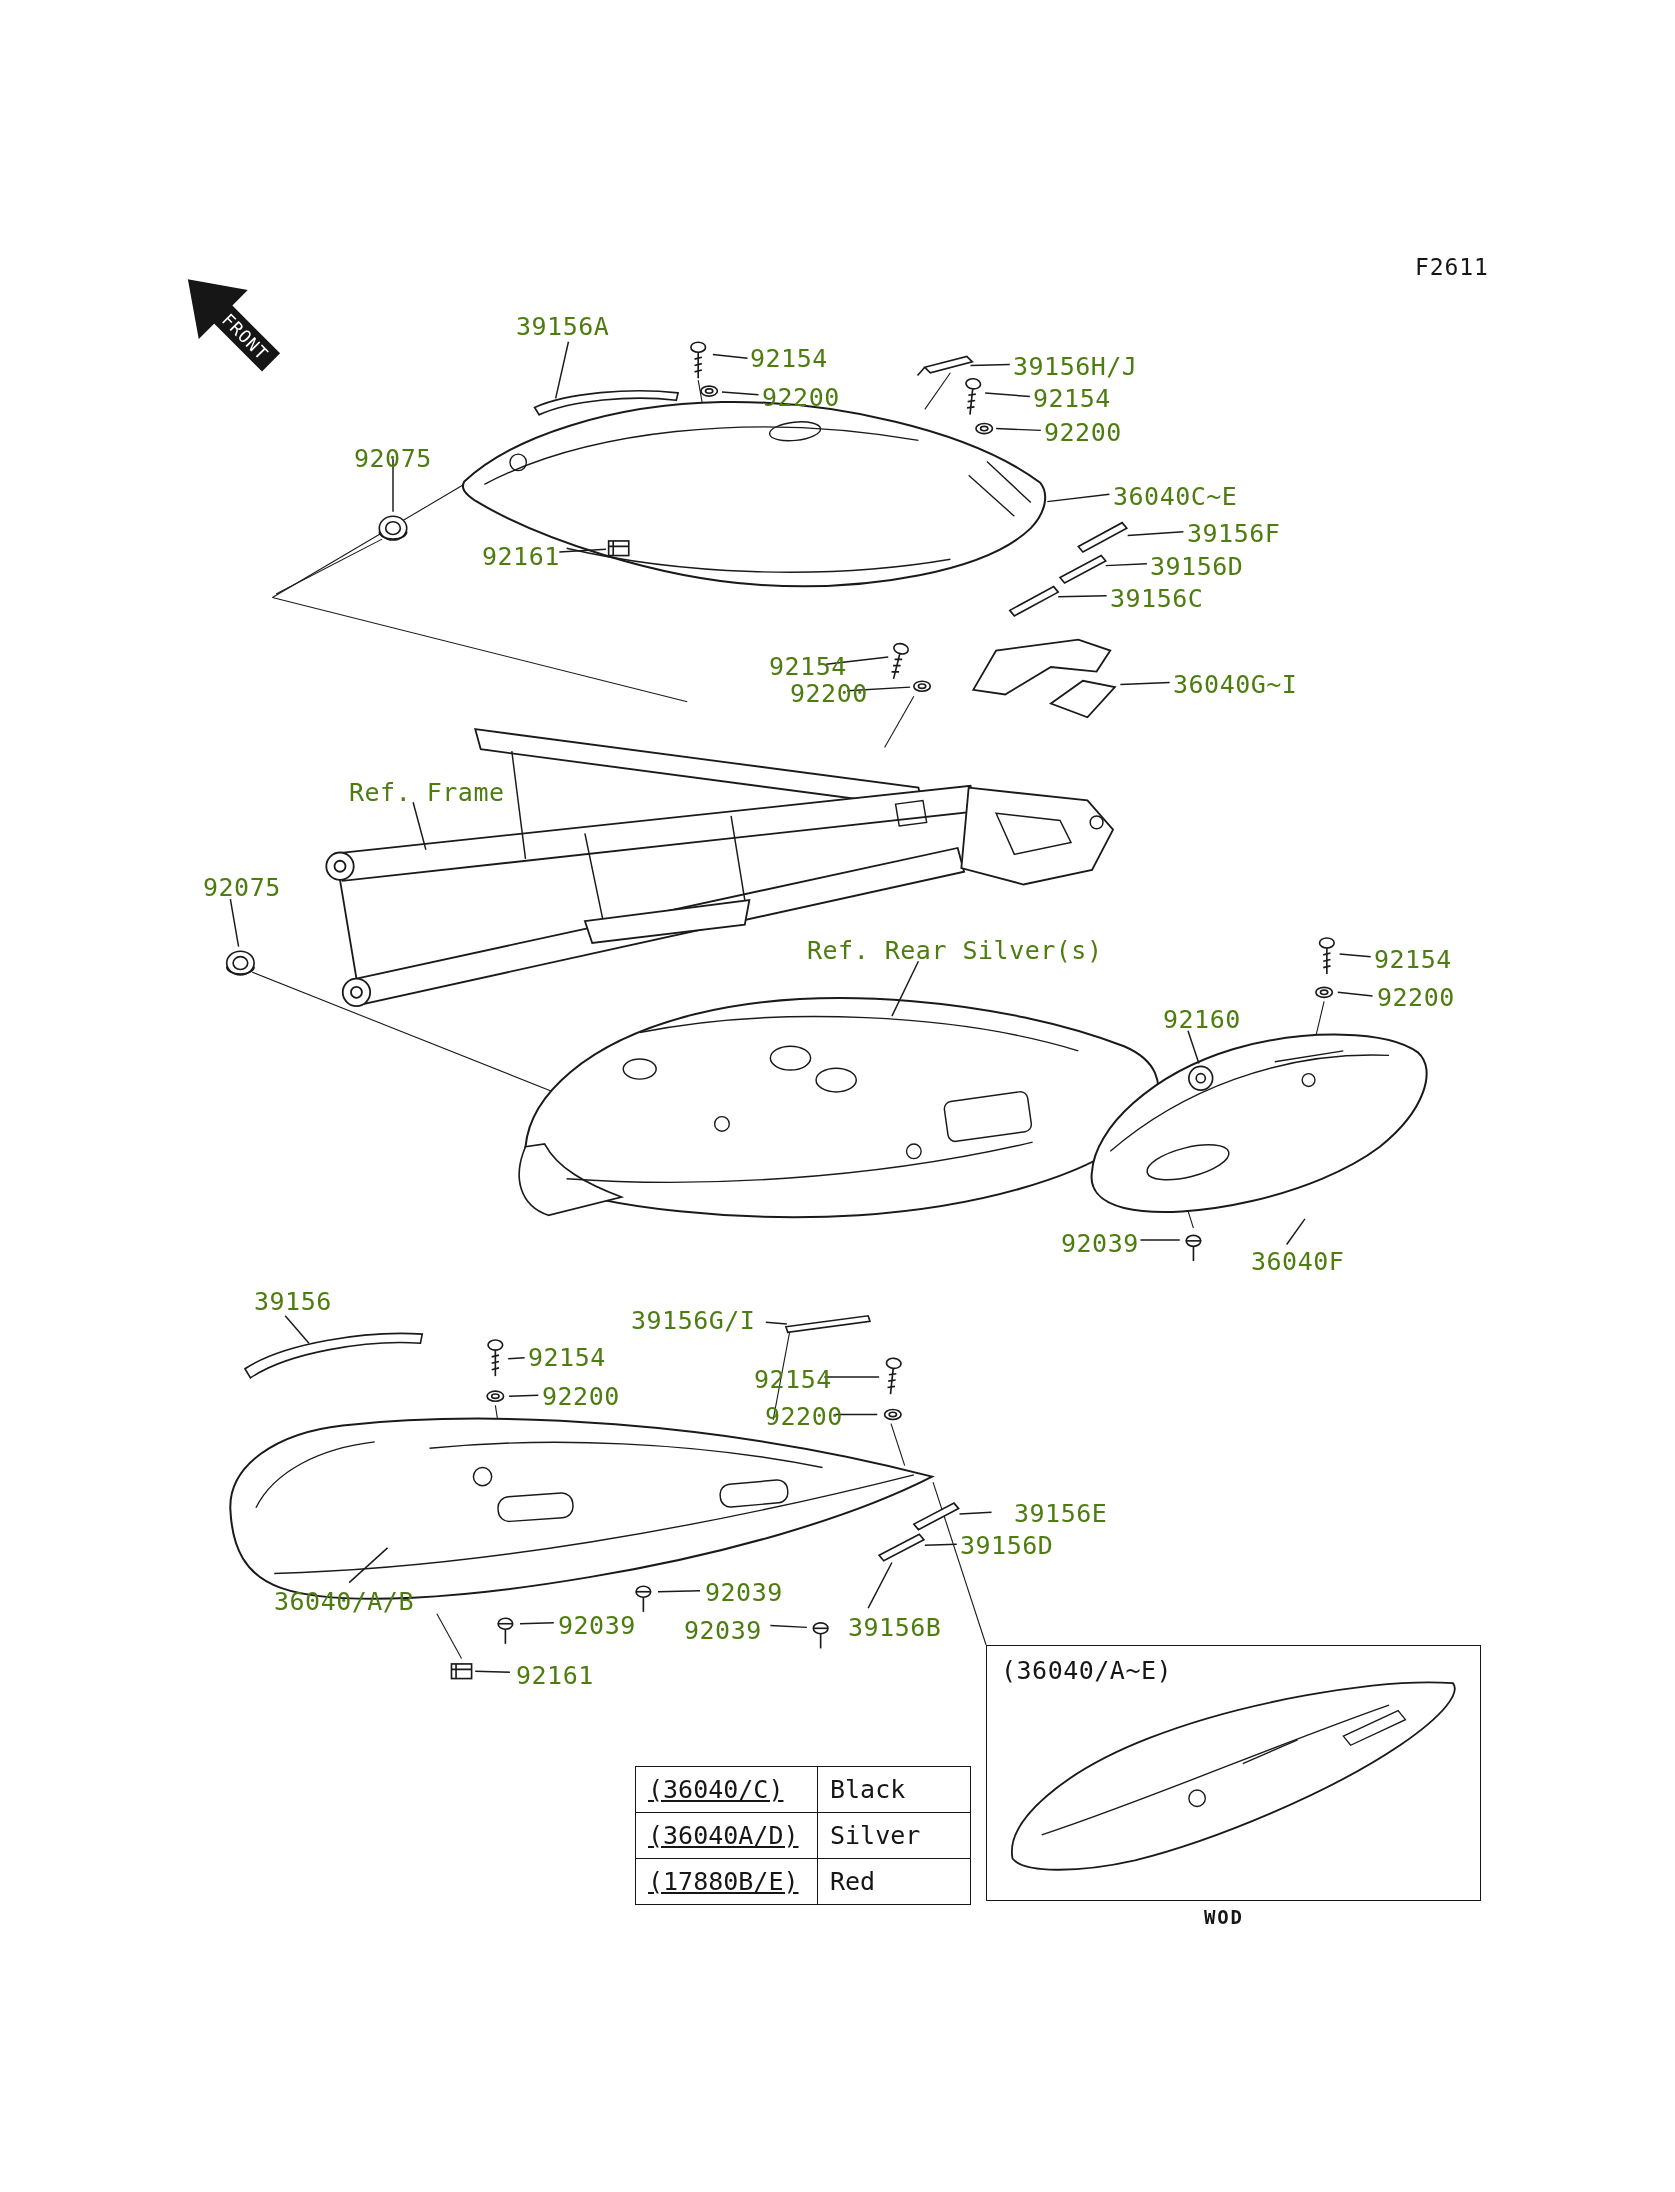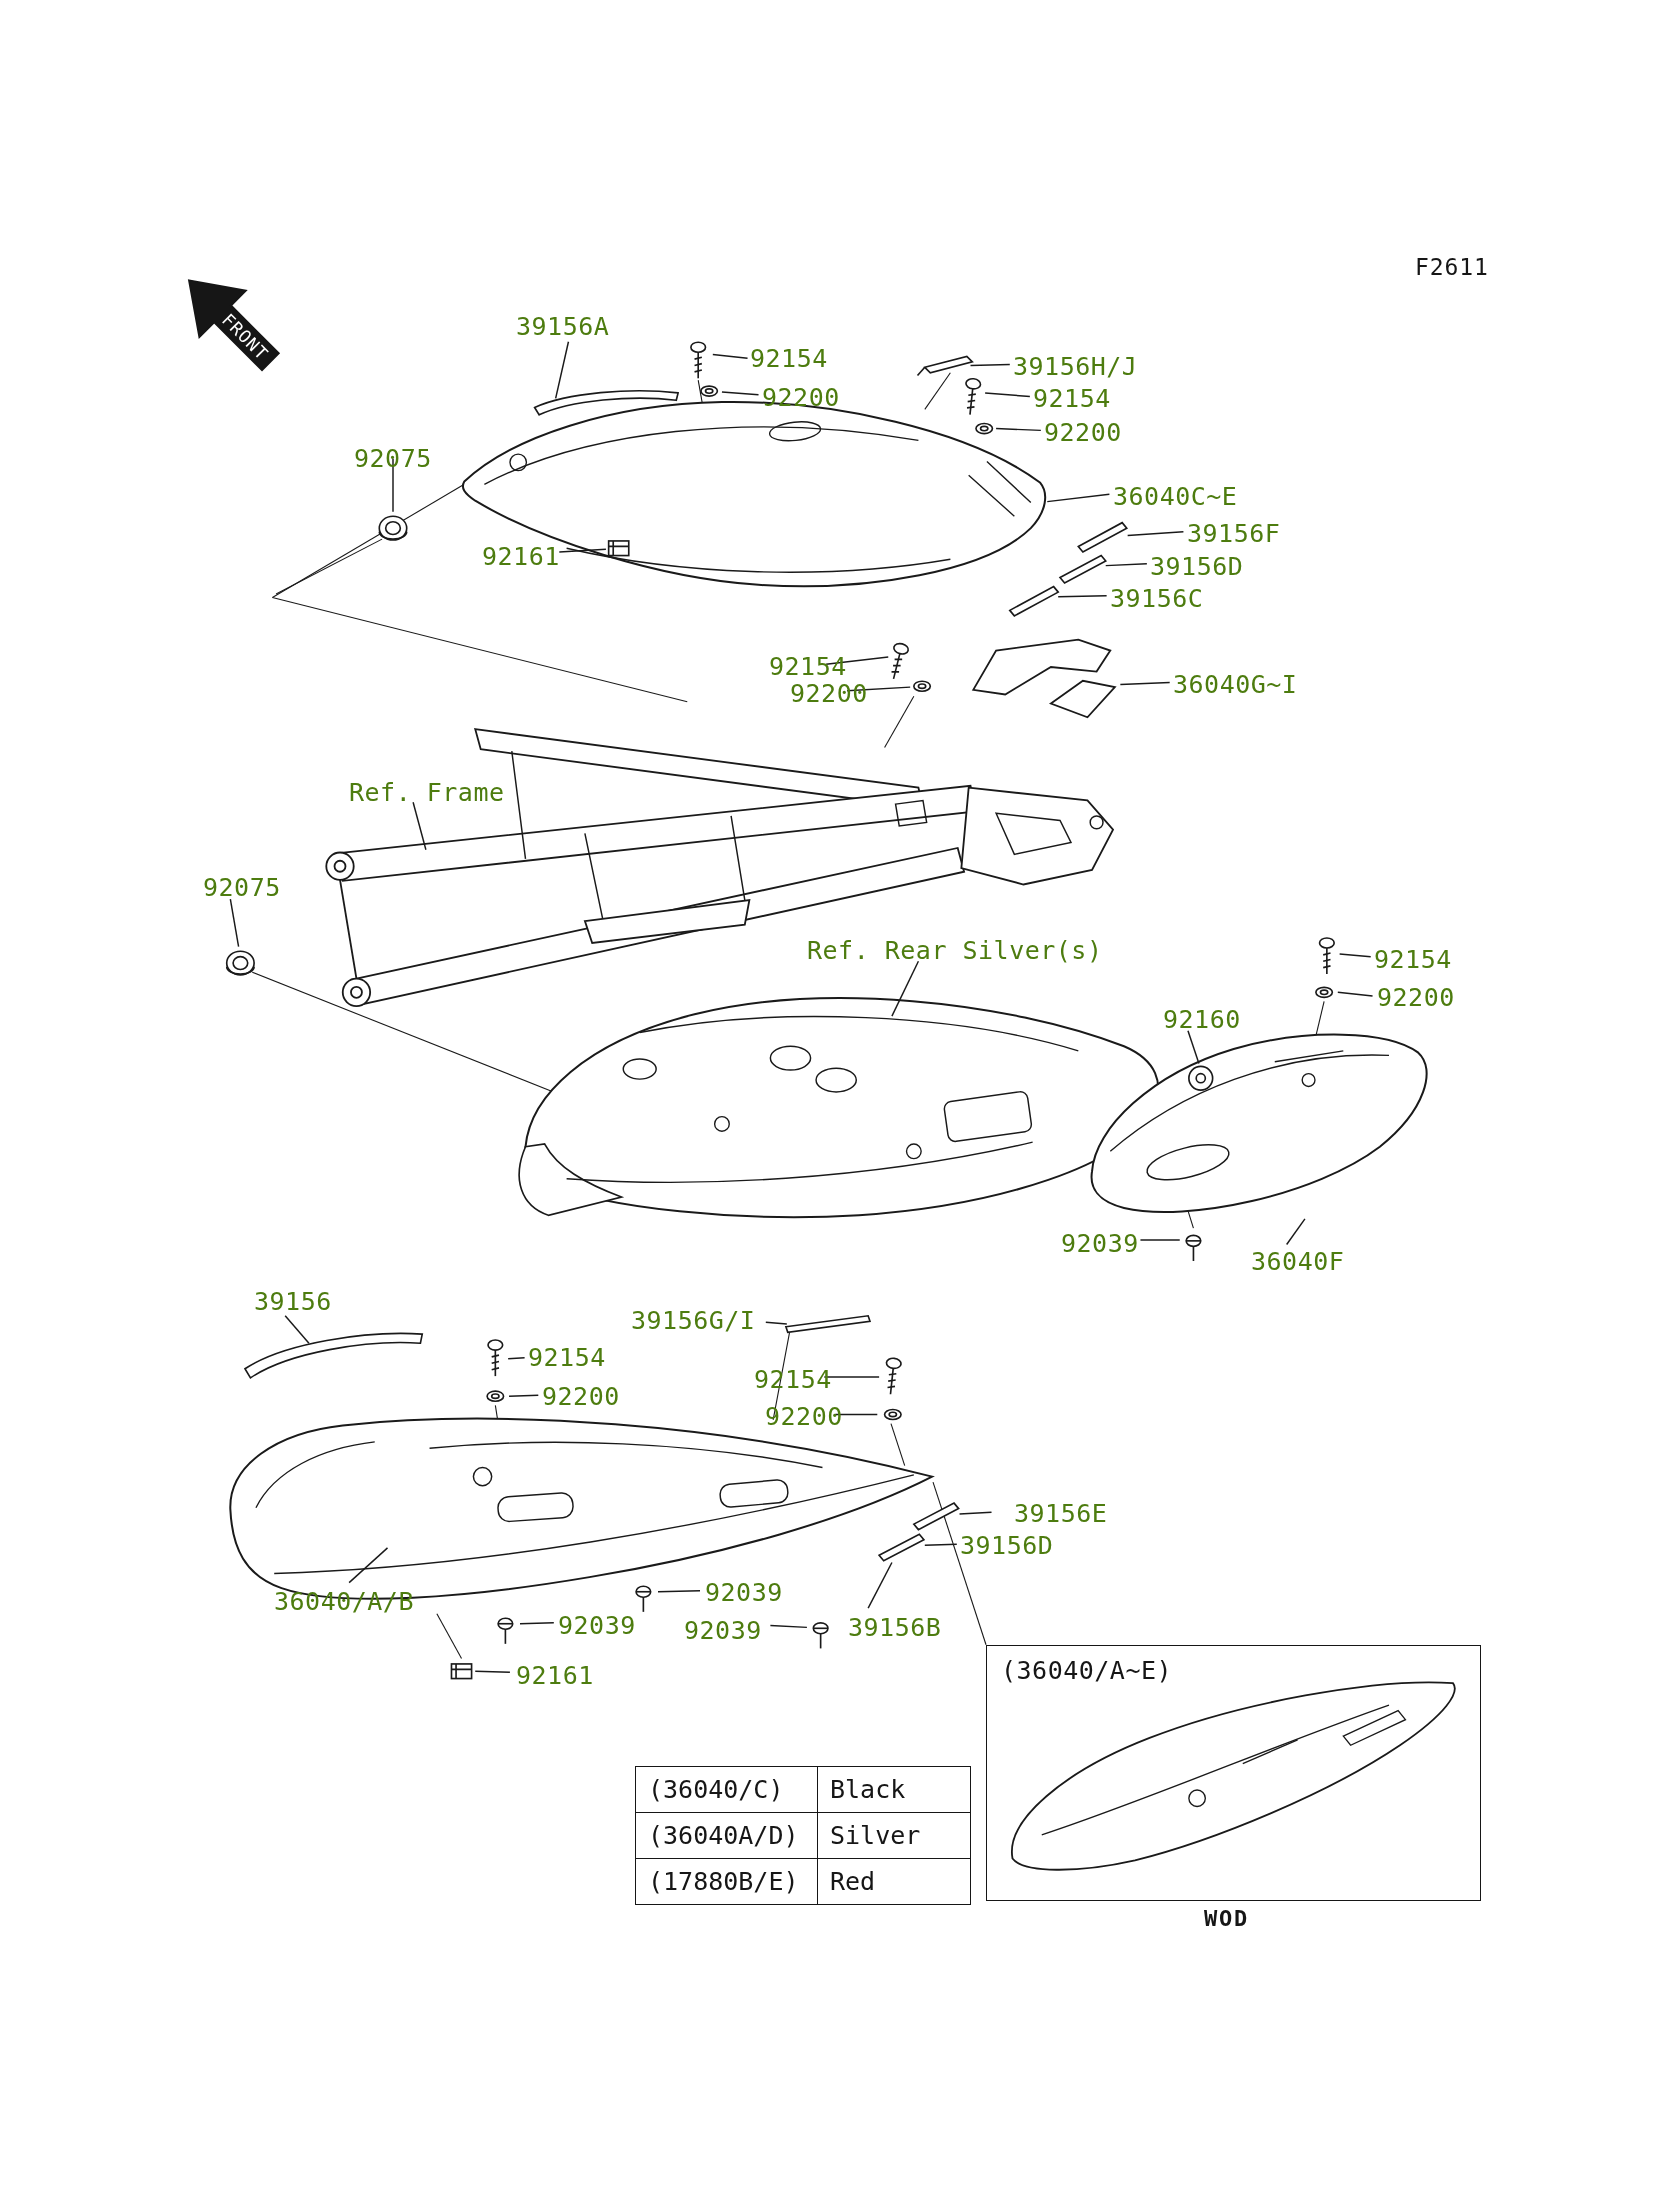--- a/index.html
+++ b/index.html
@@ -29,35 +29,35 @@
     position: absolute; left: 635px; top: 1766px;
     border-collapse: collapse;
   }
   .color-table td {
     border: 1.8px solid #161616;
     font-size: 25px;
     height: 45px;
     padding: 0 12px;
     white-space: nowrap;
   }
-  .color-table td.model-col { width: 157px; }
+  .color-table td.model-col { width: 157px; text-decoration: underline; }
   .color-table td.color-col { width: 128px; }
   .inset-box {
     position: absolute; left: 986px; top: 1645px;
     width: 493px; height: 254px;
     border: 1.8px solid #161616;
     background: transparent;
   }
   .inset-label {
     position: absolute; left: 1001px; top: 1656px;
     font-size: 25px; letter-spacing: 0.5px;
   }
   .wod {
     position: absolute; left: 1204px; top: 1906px;
-    font-size: 22px; font-weight: bold; letter-spacing: 1.8px;
+    font-size: 19px; font-weight: bold; letter-spacing: 1.8px;
   }
 </style>
 </head>
 <body>
 
 <div class="page">
 
   <svg class="art" width="1676" height="2193" viewBox="0 0 1834 2400">
 
     <defs>

